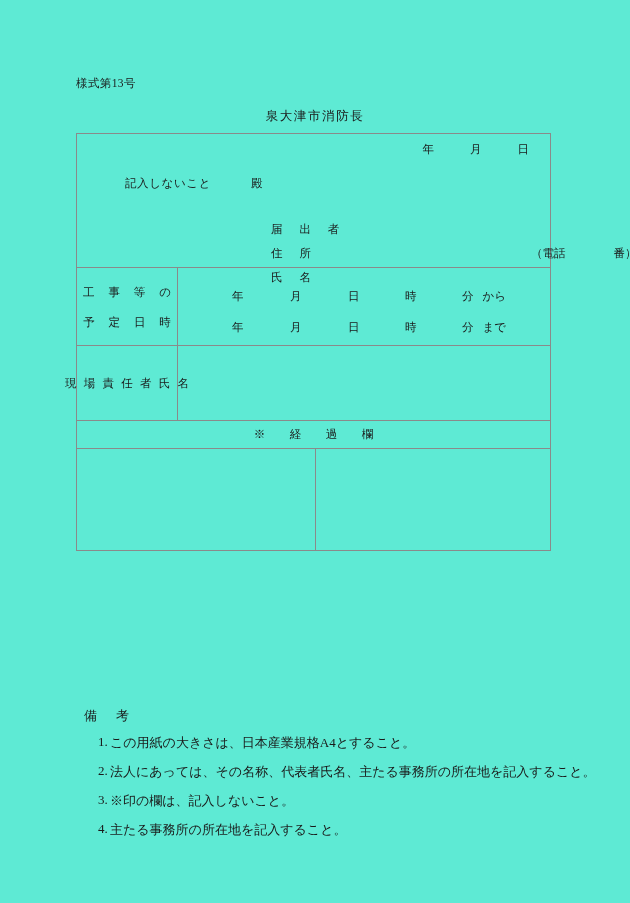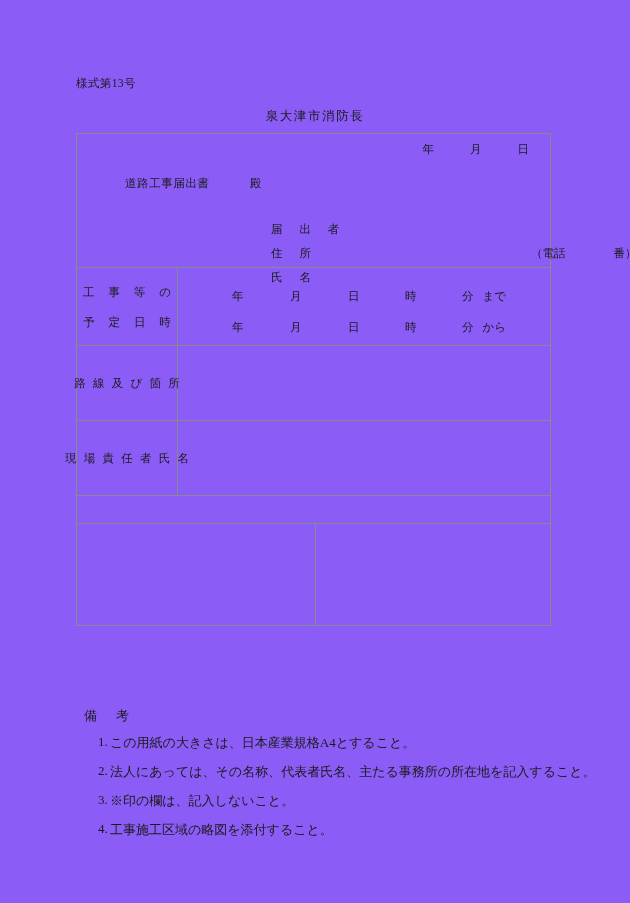--- a/index.html
+++ b/index.html
@@ -12,21 +12,21 @@
     height: 903px;
     position: relative;
     font-family: "Liberation Serif", "DejaVu Serif", serif;
     color: #1a1a1a;
     overflow: hidden;
   }
 
   .page {
     position: absolute;
     inset: 0;
-    background: #8b5cf6;
+    background: #5eead4;
   }
 
   
   .form-no {
     position: absolute;
     left: 76px;
     top: 76px;
     font-size: 11.5px;
     letter-spacing: 0.4px;
     white-space: nowrap;
@@ -222,21 +222,21 @@
   <div class="table">
 
     <div class="row row-header">
       <div class="cell-body">
 
         <div class="hdr-date">
           <span class="g-y">年</span><span class="g-m">月</span><span>日</span>
         </div>
 
         <div class="addressee">
-          <span>道路工事届出書</span><span class="dono">殿</span>
+          <span>記入しないこと</span><span class="dono">殿</span>
         </div>
 
         <div class="applicant">
           <div class="line">
             <span>届 出 者</span>
           </div>
           <div class="line">
             <span>住 所</span>
             <span class="tel">
               <span>（電話</span><span class="gap"></span><span>番）</span>
@@ -251,41 +251,38 @@
     </div>
 
     <div class="row row-schedule">
       <div class="cell-label">
         <span>工 事 等 の</span>
         <span>予 定 日 時</span>
       </div>
       <div class="cell-body">
         <div class="sched-lines">
           <div class="sched-line">
+            <i class="u1">年</i><i class="u2">月</i><i class="u3">日</i><i class="u4">時</i><i class="u5">分</i><i>から</i>
+          </div>
+          <div class="sched-line">
             <i class="u1">年</i><i class="u2">月</i><i class="u3">日</i><i class="u4">時</i><i class="u5">分</i><i>まで</i>
-          </div>
-          <div class="sched-line">
-            <i class="u1">年</i><i class="u2">月</i><i class="u3">日</i><i class="u4">時</i><i class="u5">分</i><i>から</i>
           </div>
         </div>
       </div>
     </div>
 
-    <div class="row row-plain">
-      <div class="cell-label">路 線 及 び 箇 所</div>
-      <div class="cell-body"></div>
-    </div>
 
 
     <div class="row row-plain">
       <div class="cell-label">現 場 責 任 者 氏 名</div>
       <div class="cell-body"></div>
     </div>
 
     <div class="row row-subhead">
+      <div class="subhead-cell subhead-right">※　経　過　欄</div>
     </div>
 
     <div class="row row-blank">
       <div class="blank-left"></div>
       <div class="blank-right"></div>
     </div>
 
   </div>
 
   <div class="remarks">
@@ -298,17 +295,17 @@
     <div class="remark-item">
       <span class="remark-num">2.</span>
       <span class="remark-text">法人にあっては、その名称、代表者氏名、主たる事務所の所在地を記入すること。</span>
     </div>
     <div class="remark-item">
       <span class="remark-num">3.</span>
       <span class="remark-text">※印の欄は、記入しないこと。</span>
     </div>
     <div class="remark-item">
       <span class="remark-num">4.</span>
-      <span class="remark-text">工事施工区域の略図を添付すること。</span>
+      <span class="remark-text">主たる事務所の所在地を記入すること。</span>
     </div>
   </div>
 
 </div>
 
 </body></html>

